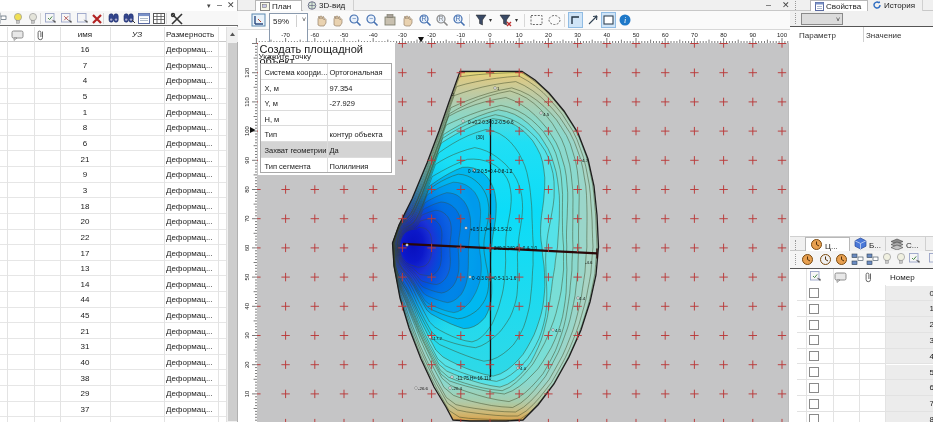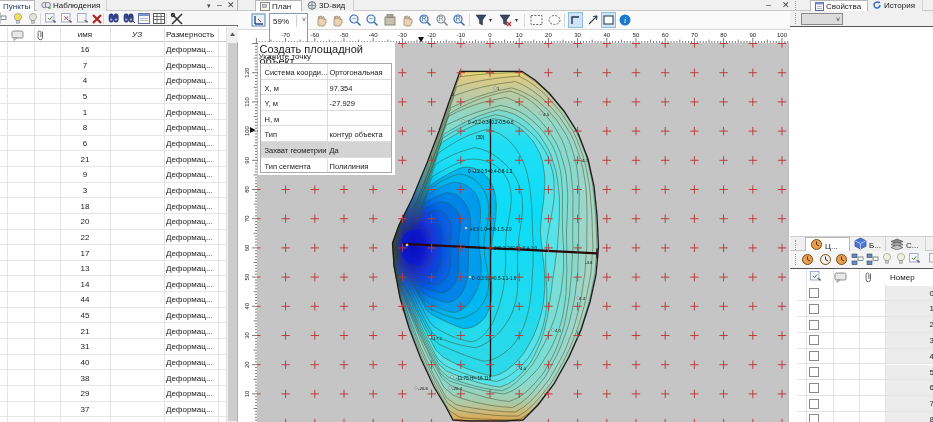--- a/index.html
+++ b/index.html
@@ -13,28 +13,20 @@
 .lrow{position:absolute;left:0;width:226px;border-bottom:1px solid #e6e6e6;}
 .lrow .c-name{position:absolute;left:60px;width:50px;text-align:center;top:50%;transform:translateY(-50%);}
 .lrow .c-dim{position:absolute;left:166px;top:50%;transform:translateY(-50%);}
 .rrow{position:absolute;left:797px;width:136px;height:15.8px;border-bottom:1px solid #e2e2e2;background:#fff;}
 .rrow .cb{position:absolute;left:12px;top:2.5px;width:10px;height:10px;border:1px solid #8a8a8a;background:#fff;}
 .rrow .num{position:absolute;left:88px;right:-3px;top:0;bottom:0;background:#ececec;text-align:right;line-height:15.8px;padding-right:2px;}
 .wctl{position:absolute;top:1px;color:#444;font-size:9px;line-height:9px;}
 </style></head><body>
 
 <div class="abs" style="left:0;top:0;width:238px;height:422px;border-right:1px solid #b0b0b0;background:#fff;">
-  <div class="tabbar">
-    <div class="tab active" style="left:-8px;width:43px;padding-left:10px;color:#1f3a68;">Пункты</div>
-    <div class="tab" style="left:37px;width:70px;"><span class="ticon"><svg width="10" height="10" viewBox="0 0 10 10">
-            <circle cx="3.4" cy="5" r="2.6" fill="#e8e8ee" stroke="#667" stroke-width="0.8"></circle>
-            <circle cx="6.8" cy="5" r="2.6" fill="#e8e8ee" stroke="#667" stroke-width="0.8"></circle>
-            <path d="M7.5 7l2 2M9.5 7l-2 2" stroke="#3a8a3a" stroke-width="0.9"></path>
-          </svg></span>Наблюдения</div>
-  </div>
   <div class="wctl" style="left:207px;font-size:7px;">▾</div>
   <div class="wctl" style="left:217px;">–</div>
   <div class="wctl" style="left:227px;">✕</div>
 
   <div class="abs" style="left:0;top:11px;width:238px;height:15px;background:#f7f7f7;border-bottom:1px solid #6a6a6a;">
     <div class="tbicon" style="left:-6px;"><svg width="13" height="13" viewBox="0 0 13 13">
           <rect x="1" y="1" width="5" height="3.6" fill="#6a8ac0" stroke="#345" stroke-width="0.6"></rect>
           <rect x="7" y="4" width="5" height="3.6" fill="#fff" stroke="#345" stroke-width="0.6"></rect>
           <rect x="1" y="8" width="5" height="3.6" fill="#6a8ac0" stroke="#345" stroke-width="0.6"></rect>
         </svg></div>
@@ -519,20 +511,25 @@
             <path d="M7.5 1l.6 2-2 .3z" fill="#2a6ac0"></path>
           </svg></span>История</div>
   </div>
   <div class="abs" style="left:0;top:11px;width:143px;height:15px;background:#f0f0f0;">
     <div class="abs" style="left:5px;top:2px;width:1px;height:11px;border-left:1px dotted #999;"></div>
     <div class="abs" style="left:11px;top:2px;width:42px;height:12px;background:#dcdcdc;border:1px solid #8a8a8a;">
         <span style="position:absolute;right:2px;top:2px;font-size:7px;color:#333;">˅</span>
       </div>
   </div>
   <div class="abs" style="left:0;top:26px;width:143px;height:1px;background:#555;"></div>
+  <div class="abs" style="left:0;top:27px;width:143px;height:15px;background:#fff;color:#333;">
+    <span class="abs" style="left:9px;top:4px;">Параметр</span>
+    <span class="abs" style="left:76px;top:4px;">Значение</span>
+    <div class="abs" style="left:73px;top:0;width:1px;height:15px;background:#d0d0d0;"></div>
+  </div>
 
   <div class="tabbar" style="top:236px;height:15px;border-top:1px solid #d0d0d0;">
     <div class="abs" style="left:5px;top:3px;width:1px;height:10px;border-left:1px dotted #999;"></div>
     <div class="tab active" style="left:15px;width:45px;height:15px;line-height:15px;"><span class="ticon"><svg width="13" height="13" viewBox="0 0 13 13">
             <circle cx="6.5" cy="6.5" r="5" fill="#e8a050" stroke="#7a4a10" stroke-width="1"></circle>
             <path d="M6.5 3.5V6.5L9 8" stroke="#53300a" stroke-width="1" fill="none"></path>
           </svg></span>Ц...</div>
     <div class="tab" style="left:60px;width:36px;height:15px;line-height:15px;"><span class="ticon"><svg width="13" height="13" viewBox="0 0 13 13">
             <path d="M6.5 1L12 3.8v5.4L6.5 12 1 9.2V3.8z" fill="#4a78d8" stroke="#2a4a9a" stroke-width="0.7"></path>
             <path d="M1 3.8l5.5 2.7L12 3.8M6.5 6.5V12" stroke="#dce6f8" stroke-width="0.7" fill="none"></path>

